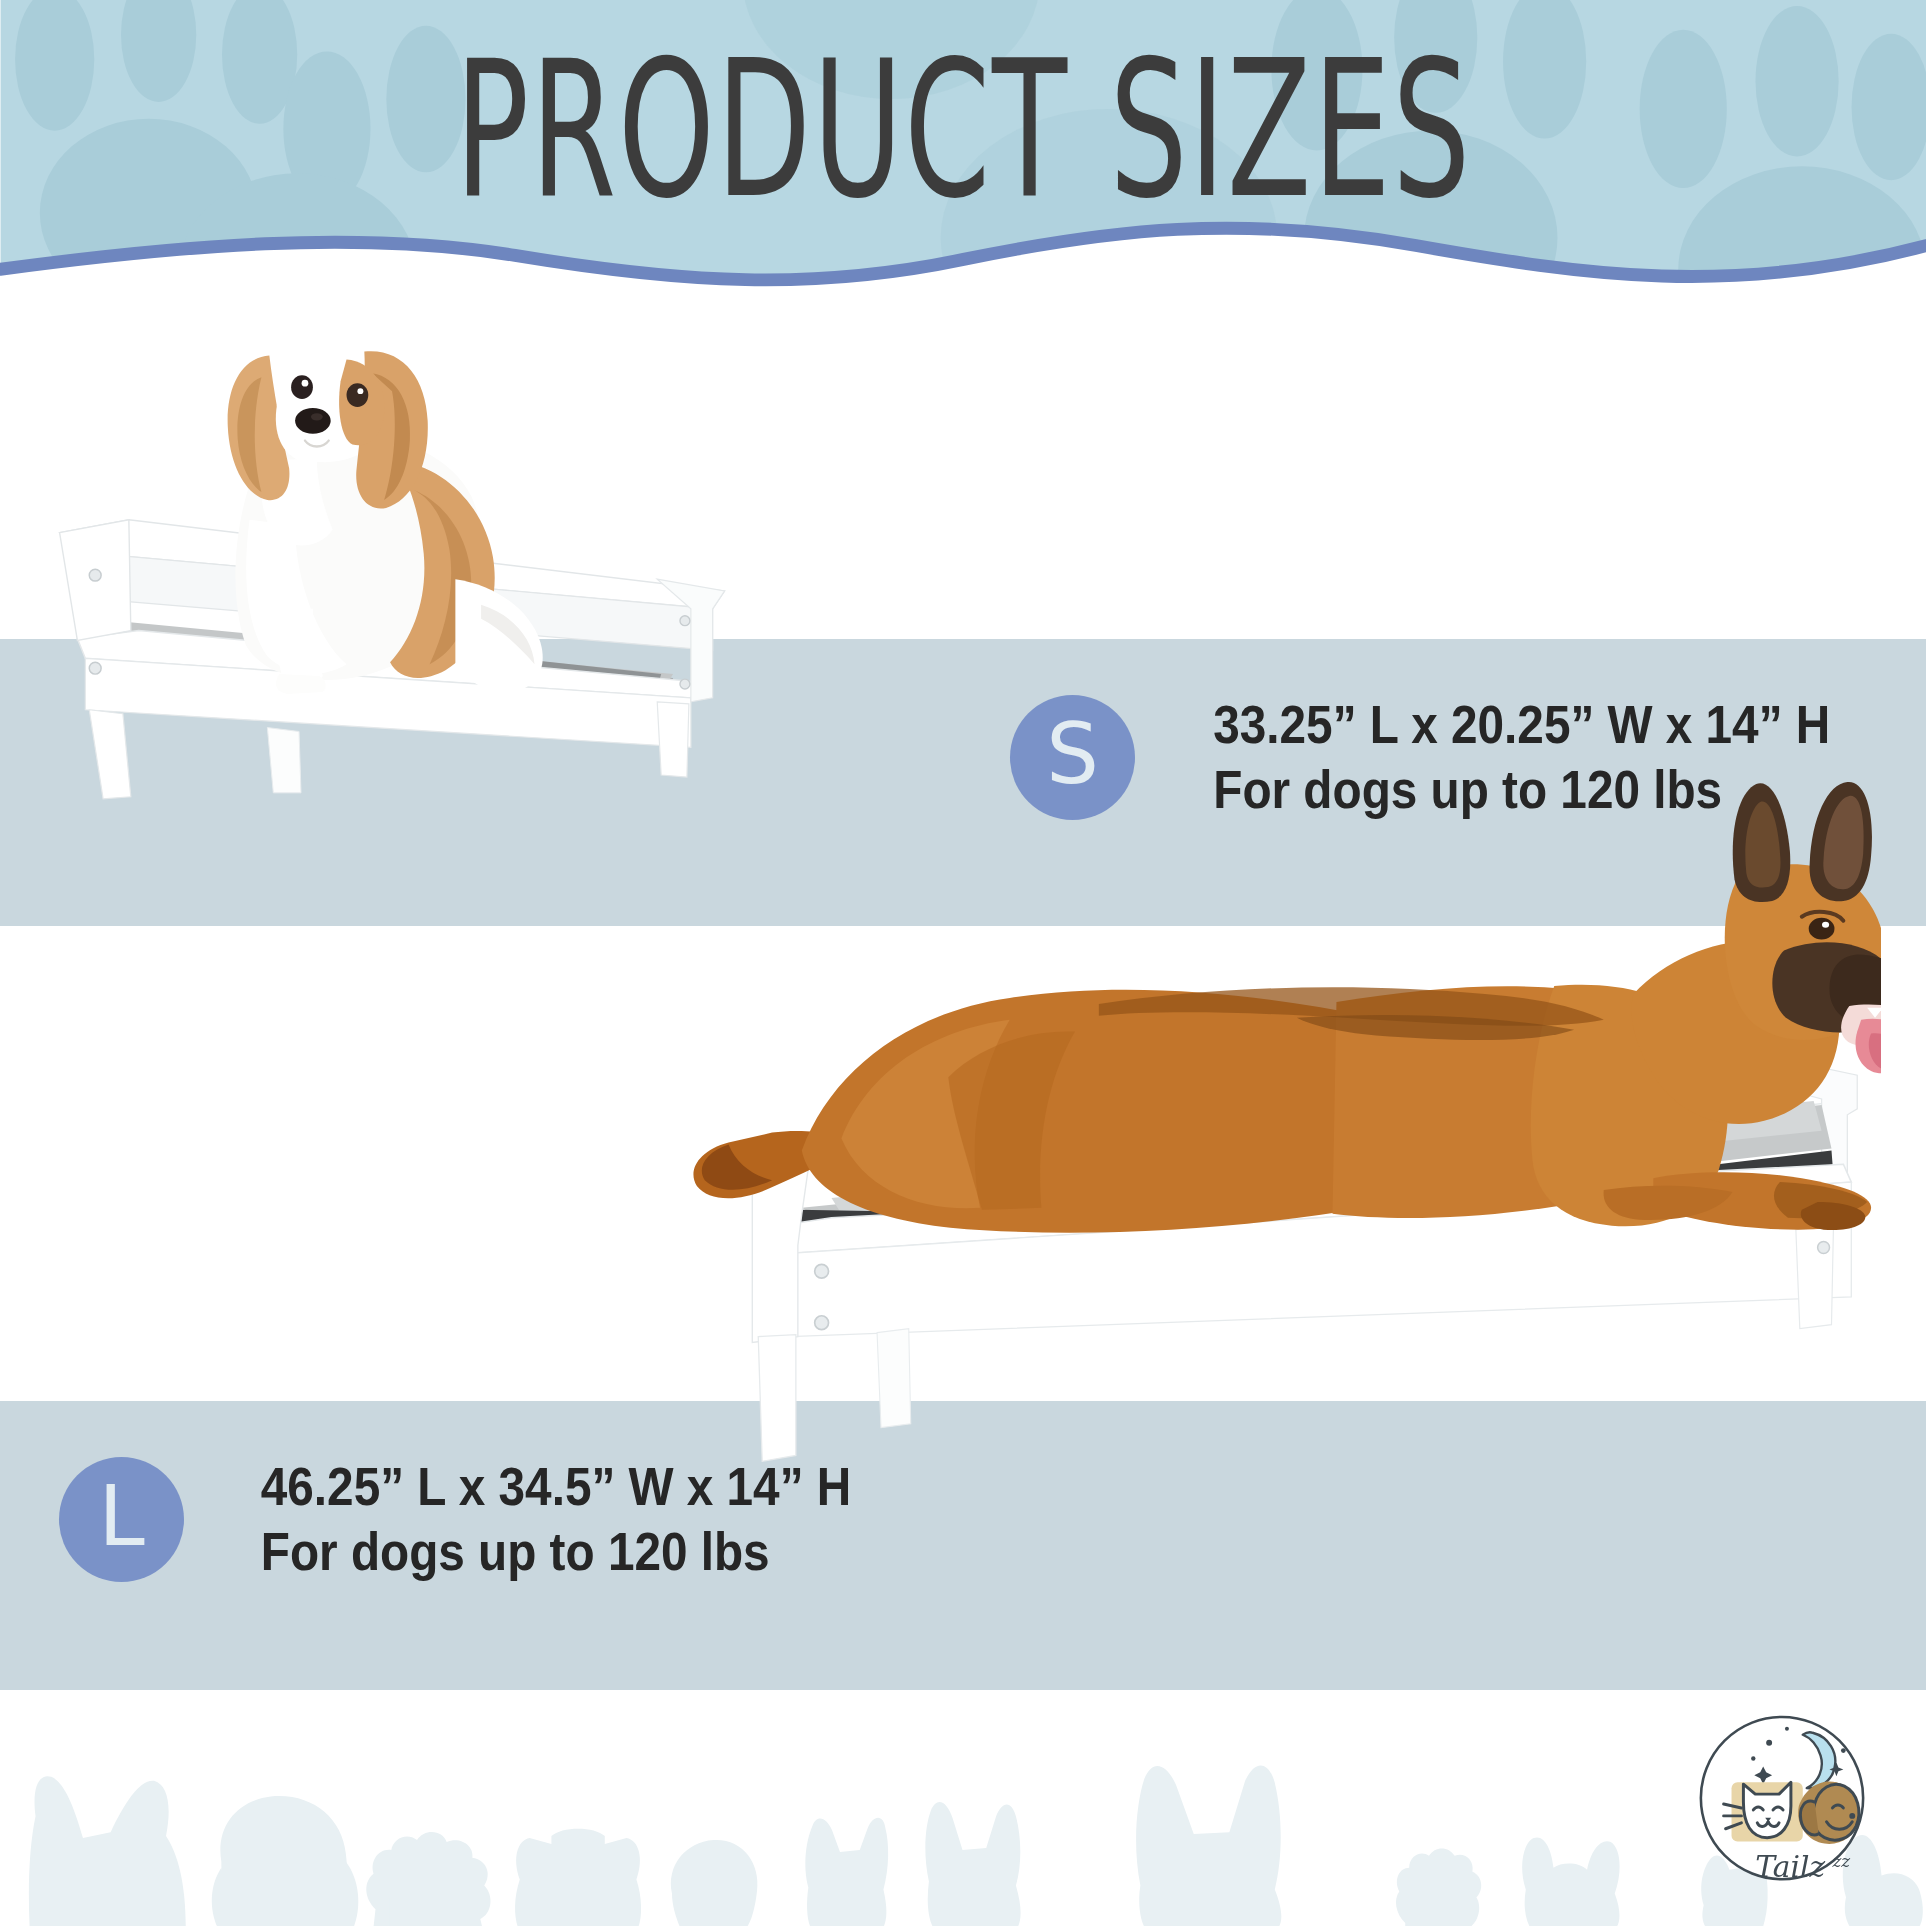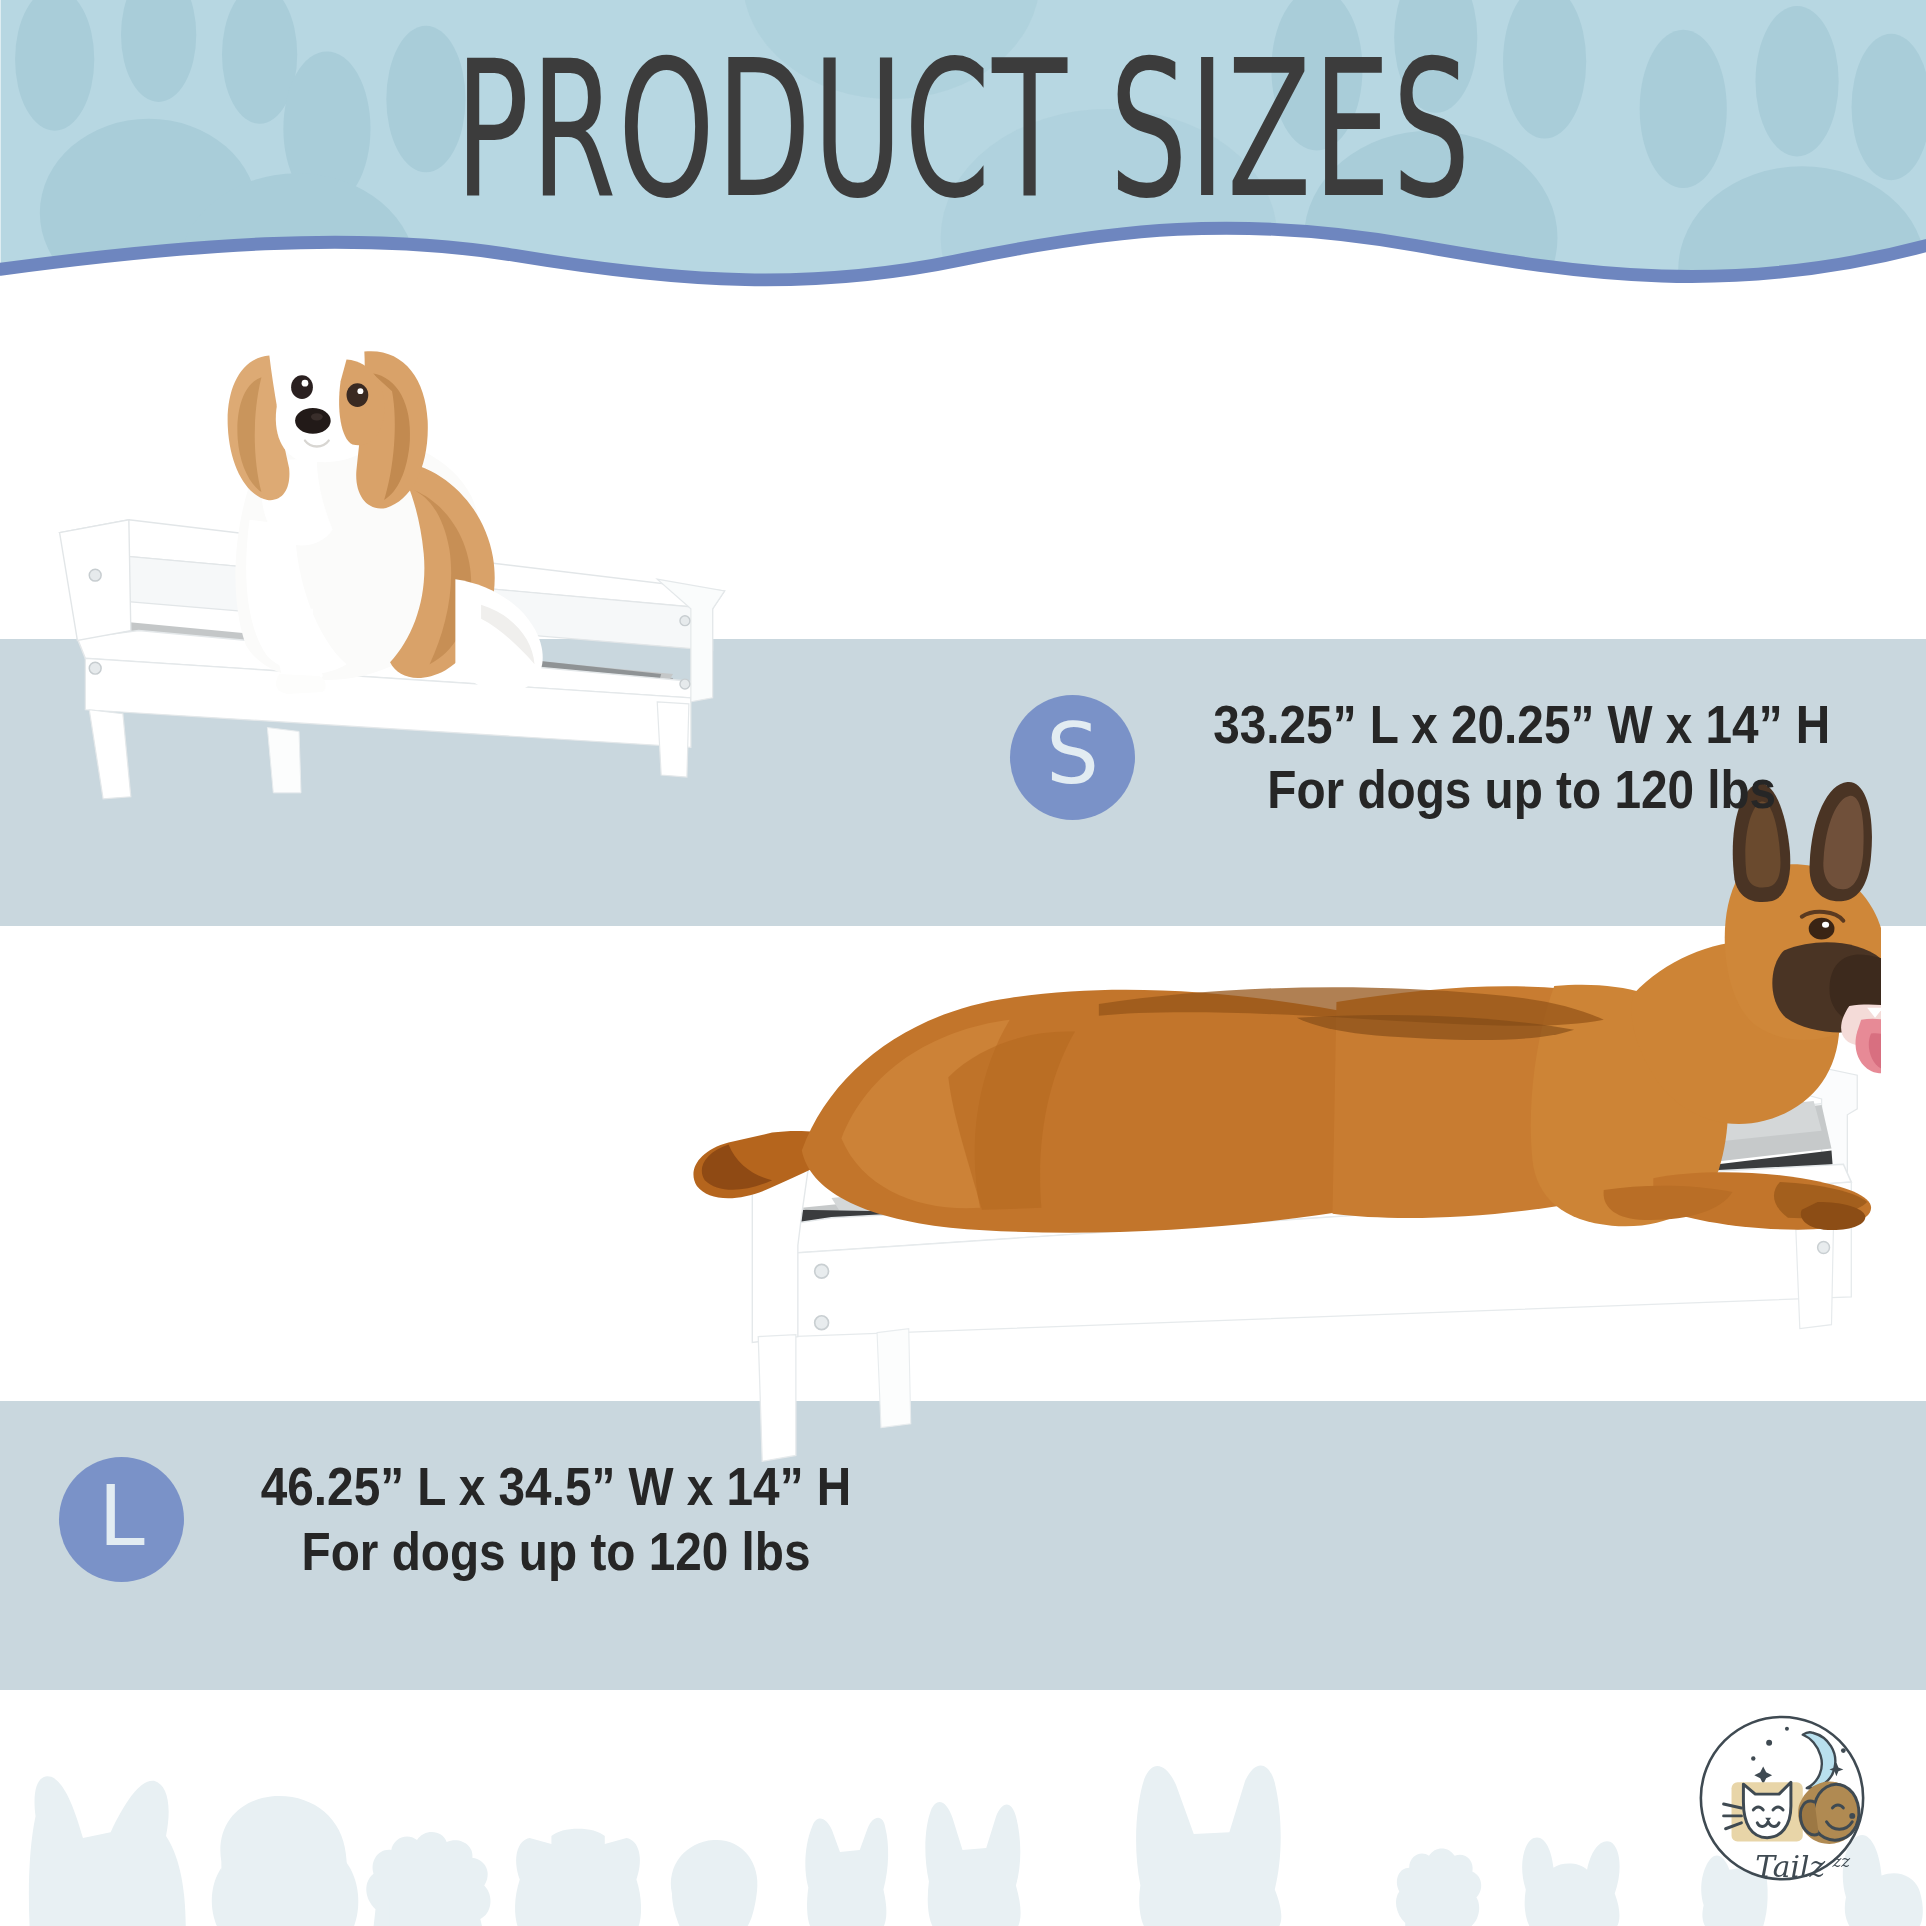--- a/index.html
+++ b/index.html
@@ -49,21 +49,21 @@
     flex:0 0 auto;
     font-family:"DejaVu Sans", sans-serif;
     font-size:83px;
     color:#e2ecf2;
     font-weight:400;
     line-height:1;
     padding-bottom:6px;
   }
   .size-text {
     margin-left:44px;
-    text-align:center;
+    text-align:left;
     color:#262626;
     font-family:"Liberation Sans", sans-serif;
     font-weight:bold;
     line-height:1.22;
   }
   .size-line1 { font-size:53px; transform:scaleX(0.9); transform-origin:center; white-space:nowrap; }
   .size-line2 { font-size:53px; transform:scaleX(0.9); transform-origin:center; white-space:nowrap; }
 
   
   .photo { position:absolute; }

